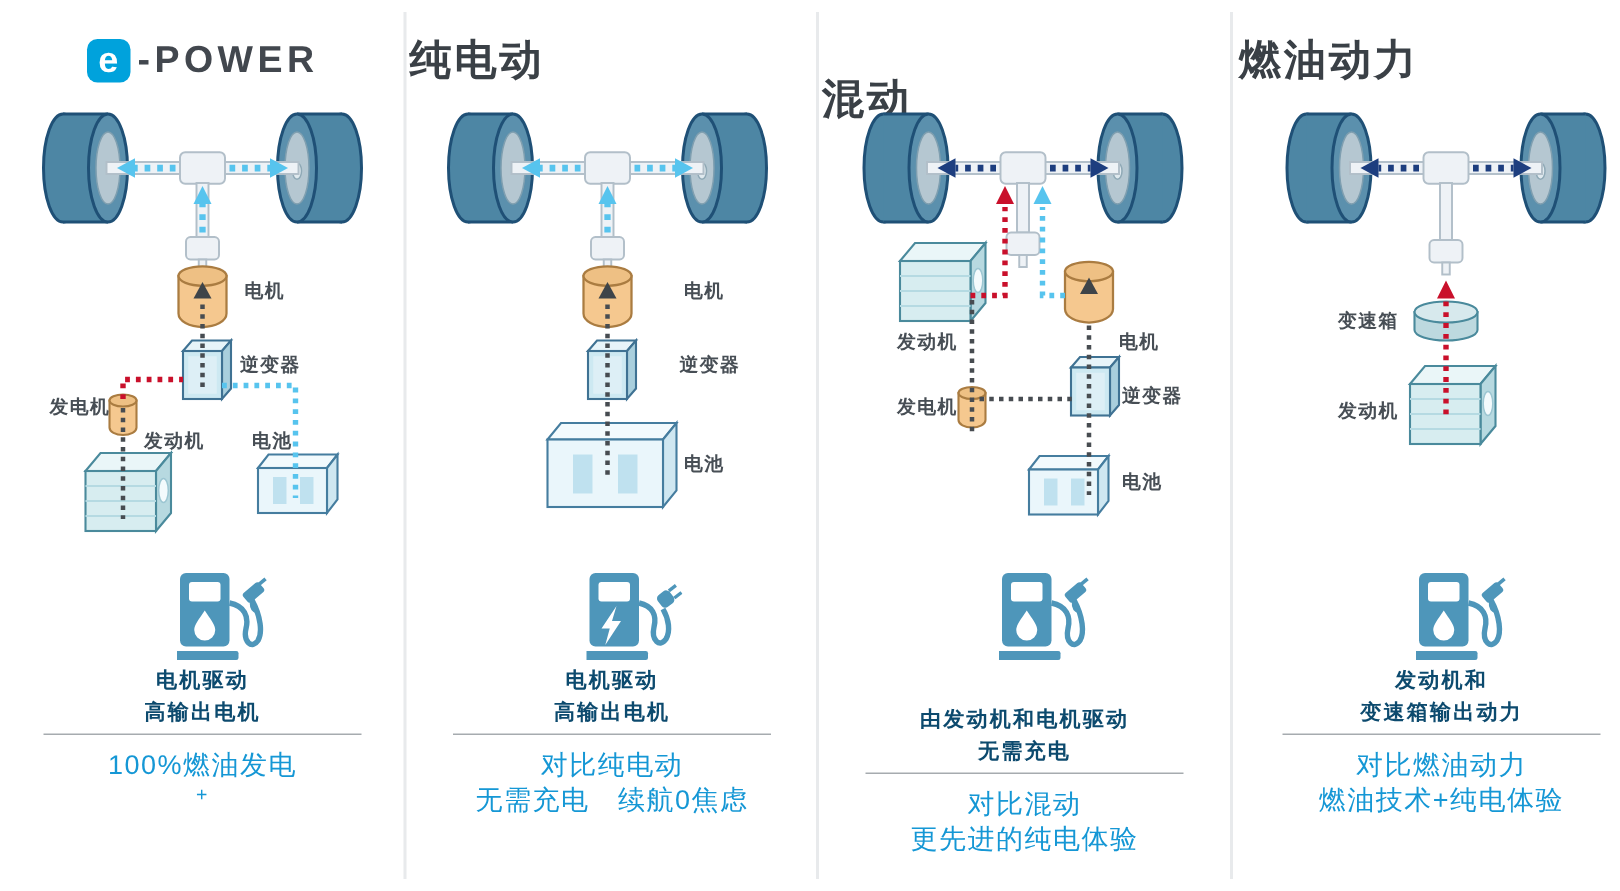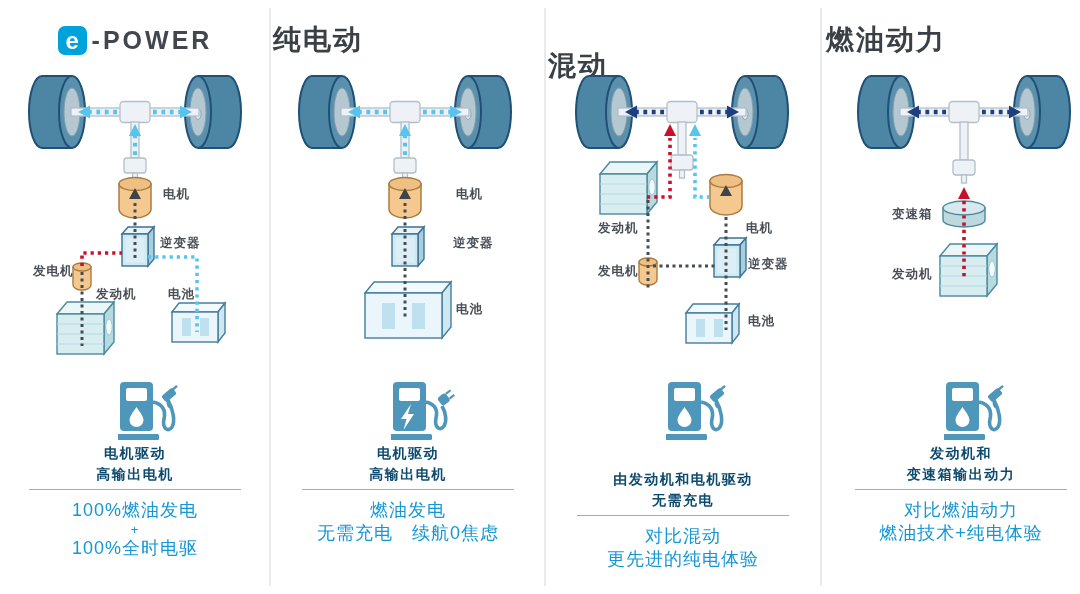--- a/index.html
+++ b/index.html
@@ -176,21 +176,20 @@
       <use href="#iconFuel"></use>
     </svg>
     <div class="caption">
       <div>电机驱动</div>
       <div>高输出电机</div>
     </div>
     <div class="rule"></div>
     <div class="highlight">
       <div>100%燃油发电</div>
       <div class="plus">+</div>
-      <div>100%全时电驱</div>
     </div>
   </div>
 
   <div class="col">
     <div class="title sh2">纯电动</div>
     <svg class="diagram" width="270" height="300" viewBox="0 0 270 300">
       <use href="#wheelL" x="72" y="50"></use>
       <use href="#wheelR" x="198" y="50"></use>
       <use href="#cAxleB" x="135" y="50"></use>
       <rect x="131" y="60" width="8" height="36" class="rod"></rect>
@@ -208,21 +207,21 @@
     </svg>
     <svg class="icon-wrap icon2" width="64" height="62" viewBox="0 0 64 62">
       <use href="#iconElec"></use>
     </svg>
     <div class="caption sh2">
       <div>电机驱动</div>
       <div>高输出电机</div>
     </div>
     <div class="rule sh2"></div>
     <div class="highlight sh2">
-      <div>燃油发电</div>
+      <div>对比纯电动</div>
       <div>无需充电　续航0焦虑</div>
     </div>
   </div>
 
   <div class="col">
     <div class="title sh3">混动</div>
     <svg class="diagram" width="270" height="300" viewBox="0 0 270 300">
       <use href="#wheelL" x="79" y="50"></use>
       <use href="#wheelR" x="205" y="50"></use>
       <use href="#cAxleN" x="142" y="50"></use>

